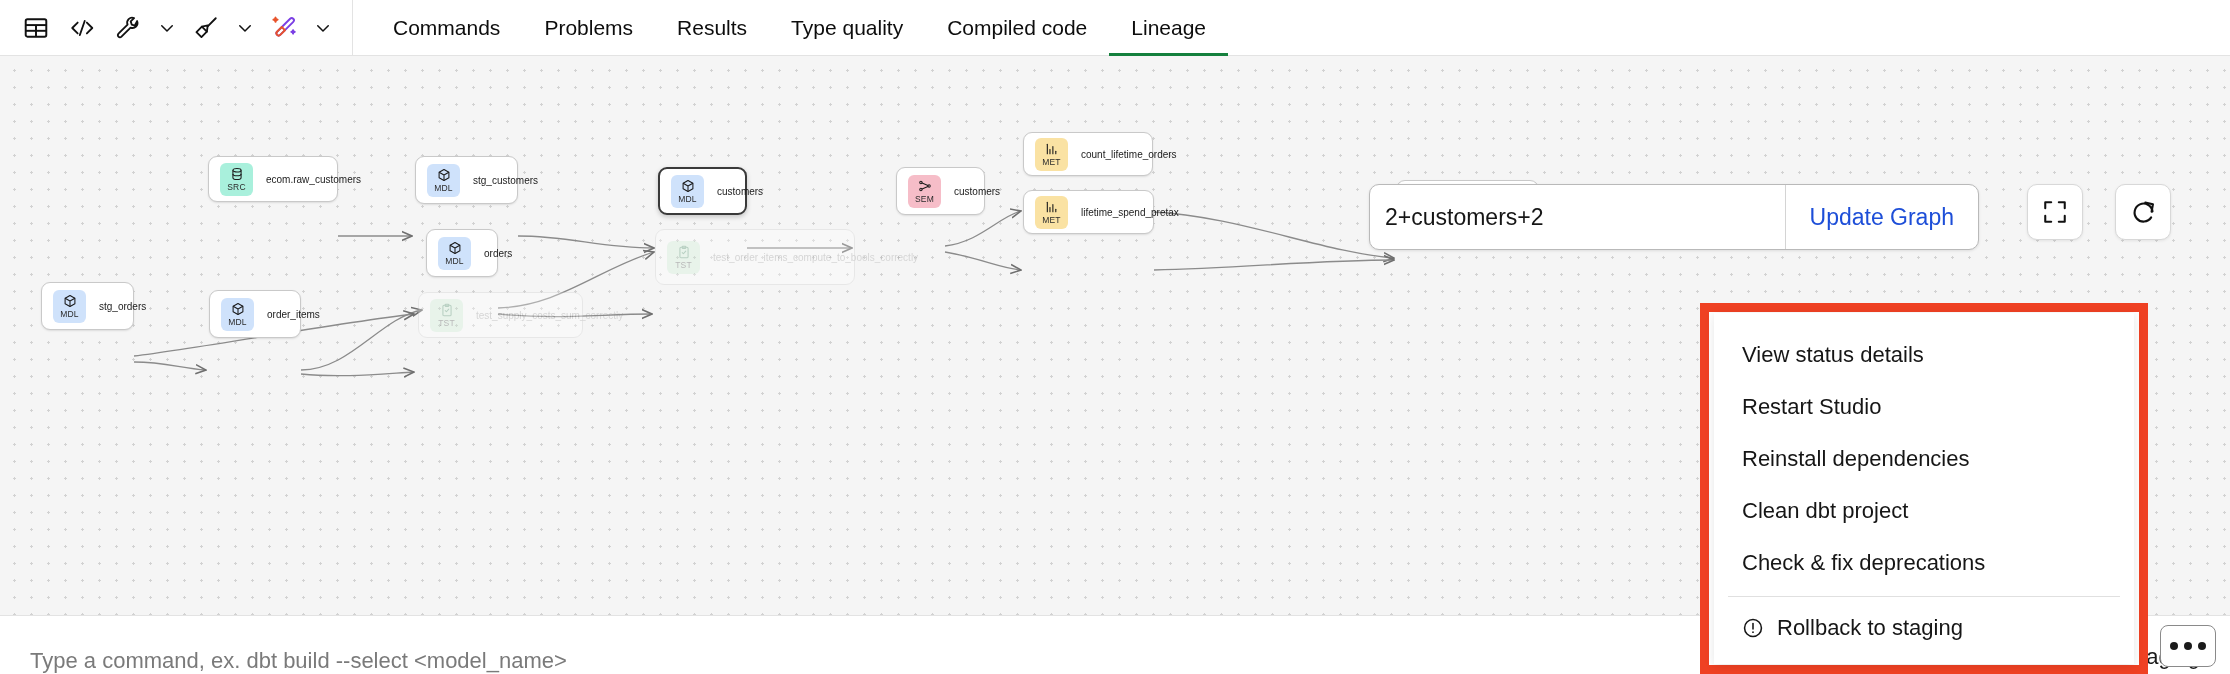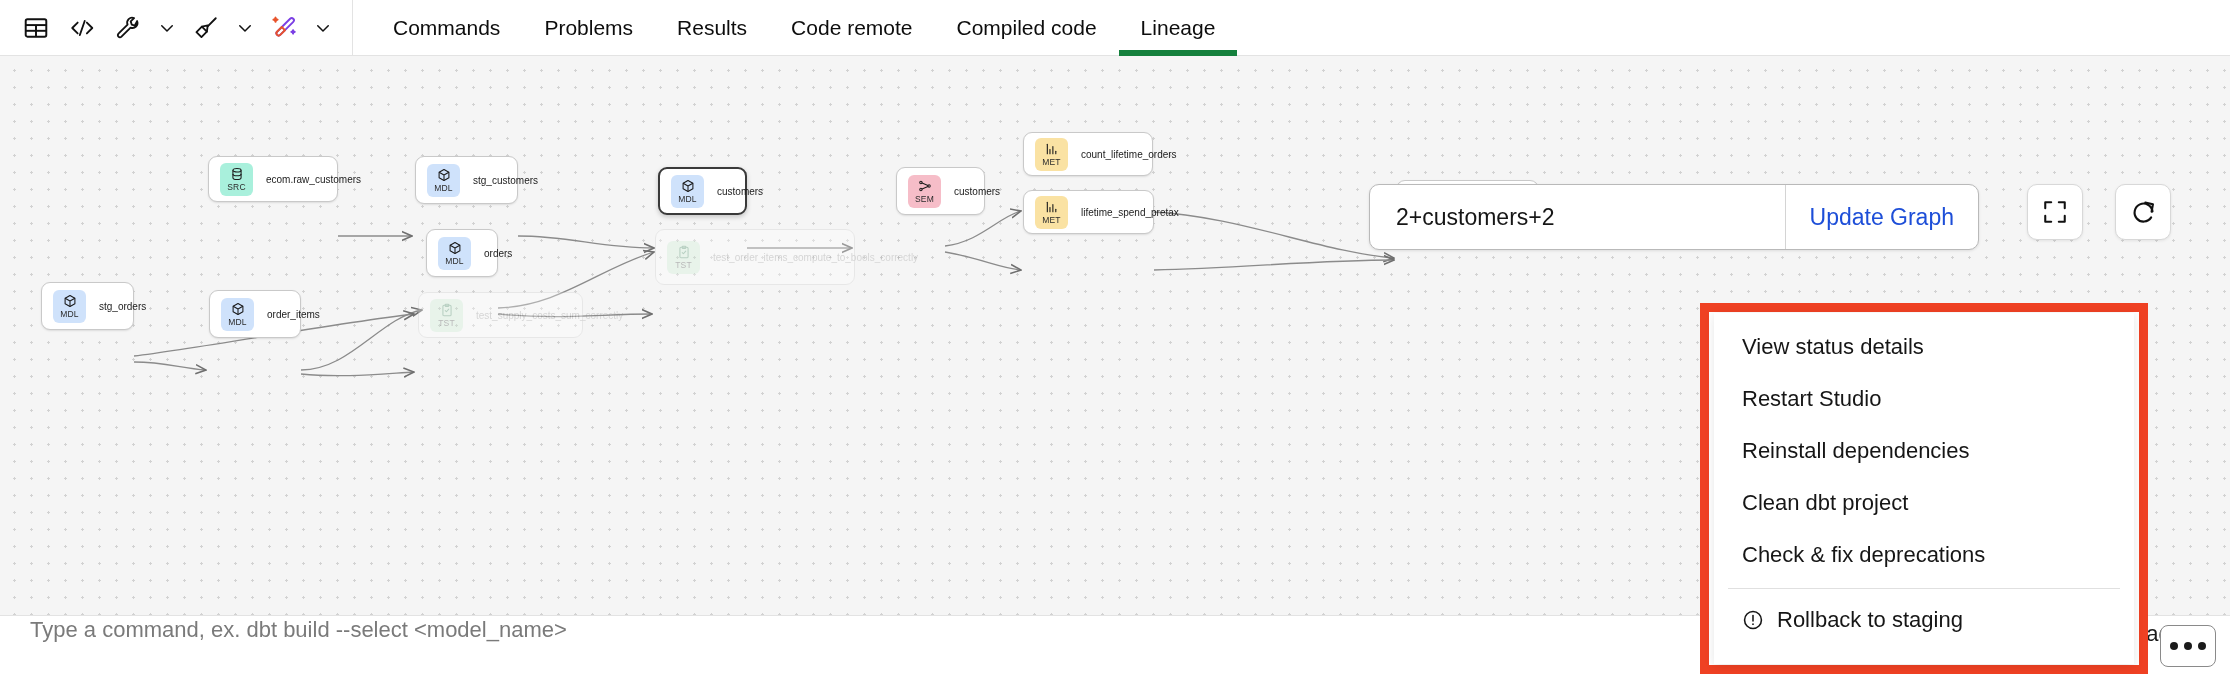--- a/index.html
+++ b/index.html
@@ -31,21 +31,21 @@
     width:30px; height:44px; display:flex; align-items:center; justify-content:center;
     border-radius:6px; cursor:pointer;
   }
 
   .tabs { display:flex; align-items:center; height:56px; margin-left:18px; }
   .tab {
     font-size:21px; color:#0d0d0d; height:56px; line-height:56px;
     padding: 0 22px; cursor:pointer; white-space:nowrap;
     border-bottom: 3px solid transparent;
   }
-  .tab.active { border-bottom: 6px solid #15803d; }
+  .tab.active { border-bottom: 3px solid #15803d; }
 
   
   .canvas {
     position:absolute; left:0; top:56px; width:2230px; height:560px;
     background-color:#f5f5f5;
     background-image: radial-gradient(#d2d2d2 1.1px, transparent 1.1px);
     background-size: 17px 17px;
     background-position: 6px 6px;
     border-bottom:1px solid #e3e3e3;
     overflow:hidden;
@@ -80,40 +80,40 @@
 
   
   .searchpill {
     position:absolute; left:1369px; top:128px; width:610px; height:66px;
     background:#ffffff; border:1px solid #b9b9b9; border-radius:10px;
     display:flex; align-items:stretch; box-shadow:0 1px 3px rgba(0,0,0,.10);
     overflow:hidden;
   }
   .searchpill input {
     flex:1; border:none; outline:none; font-size:23px; color:#161616;
-    padding-left:26px; background:transparent;
+    padding-left:15px; background:transparent;
     font-family:"Liberation Sans", sans-serif;
   }
   .searchpill .divider { width:1px; background:#d4d4d4; }
   .updatebtn {
     display:flex; align-items:center; justify-content:center;
     padding:0 24px; font-size:23px; color:#1d4ed8; cursor:pointer; white-space:nowrap;
   }
 
   .gctl {
     position:absolute; width:56px; height:56px; background:#ffffff;
     border:1px solid #d8d8d8; border-radius:10px;
     display:flex; align-items:center; justify-content:center; cursor:pointer;
     box-shadow:0 1px 3px rgba(0,0,0,.08);
   }
 
   
   .bottombar {
     position:absolute; left:0; top:617px; width:2230px; height:57px;
-    background:#ffffff; display:flex; align-items:flex-start;
+    background:#ffffff; display:flex; align-items:flex-end;
   }
   .cmd-input {
     flex:1; border:none; outline:none; background:transparent;
     font-size:22px; color:#6e6e6e; padding-left:30px;
     font-family:"Liberation Sans", sans-serif;
   }
   .cmd-input::placeholder { color:#7a7a7a; opacity:1; }
   .toggle {
     width:66px; height:34px; border-radius:17px; background:#ffffff;
     border:2px solid #6d6d6d; position:relative; cursor:pointer; flex:none;
@@ -130,21 +130,21 @@
   }
   .dots-btn span { width:8px; height:8px; border-radius:50%; background:#1b1b1b; }
 
   
   .ctx-highlight {
     position:absolute; left:1700px; top:303px; width:448px; height:371px;
     border:9px solid #ef4123; background:#ffffff; z-index:50;
   }
   .ctx-menu {
     position:absolute; left:1714px; top:313px; width:420px; height:351px;
-    background:#ffffff; z-index:51; padding-top:8px;
+    background:#ffffff; z-index:51; padding-top:16px;
     box-shadow: 0 2px 10px rgba(0,0,0,.10);
   }
   .ctx-item {
     height:52px; display:flex; align-items:center; padding-left:28px;
     font-size:22px; color:#161616; cursor:pointer; white-space:nowrap;
   }
   .ctx-sep { height:1px; background:#e0e0e0; margin:7px 14px 5px 14px; }
   .ctx-item .warn-icon { margin-right:13px; display:flex; align-items:center; }
 </style>
 </head>
@@ -208,21 +208,21 @@
         <svg width="18" height="18" viewBox="0 0 24 24" fill="none" stroke="#111" stroke-width="2" stroke-linecap="round" stroke-linejoin="round">
             <polyline points="5,9 12,16 19,9"></polyline>
           </svg>
       </div>
     </div>
 
     <div class="tabs" id="tabs-host">
         <div class="tab">Commands</div>
         <div class="tab">Problems</div>
         <div class="tab">Results</div>
-        <div class="tab">Code remote</div>
+        <div class="tab">Type quality</div>
         <div class="tab">Compiled code</div>
         <div class="tab active">Lineage</div>
       </div>
   </div>
 
   <div class="canvas">
 
     <svg class="edges">
       <defs>
         <marker id="ah" markerWidth="9" markerHeight="9" refX="8" refY="4.5" orient="auto">

